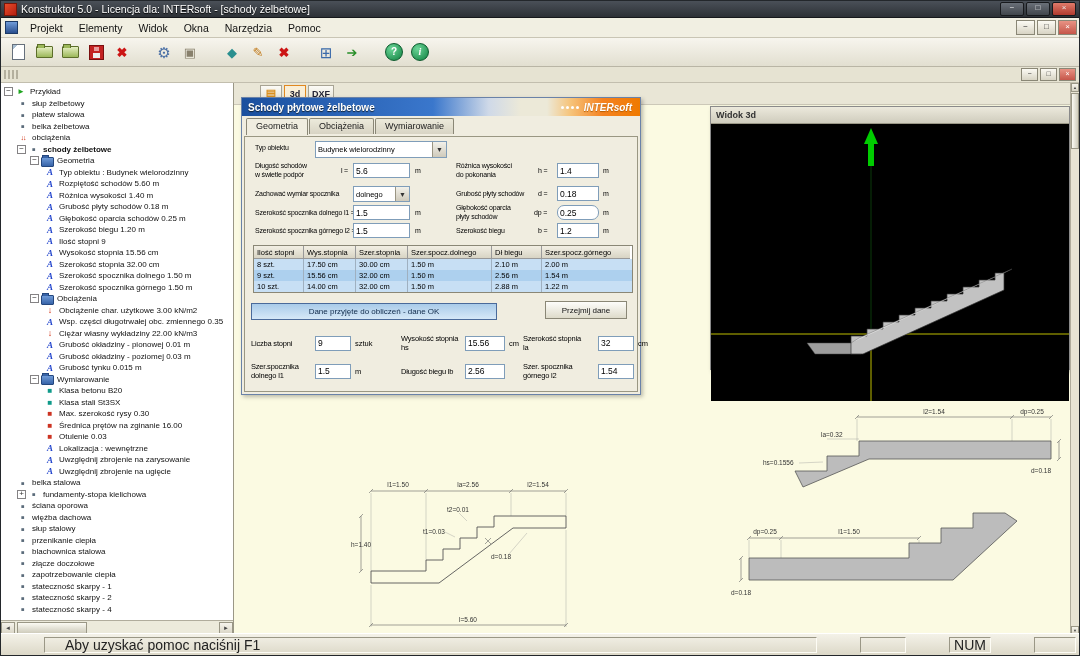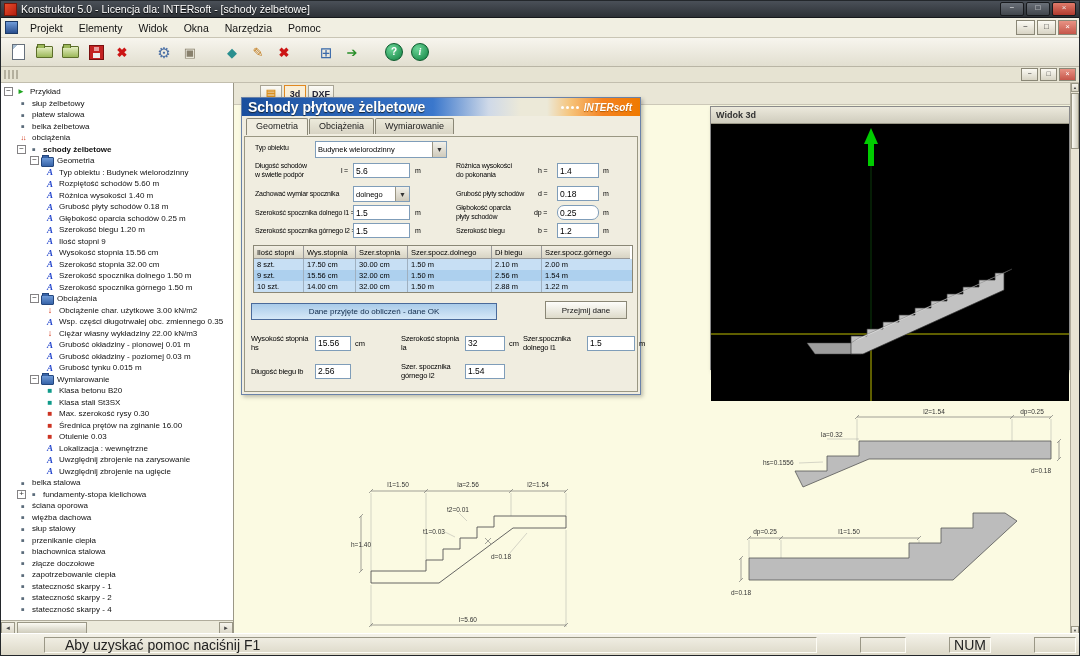--- a/index.html
+++ b/index.html
@@ -105,21 +105,21 @@
   .t2btn{height:18px;min-width:22px;border:1px solid #a8a494;background:linear-gradient(#fcfbf6,#e2dfd0);
     font-size:9px;font-weight:bold;color:#223;display:flex;align-items:center;justify-content:center;
     font-family:inherit;padding:0 3px;}
   .t2btn[data-active="true"]{border:1px solid #e08820;background:#f9eed6;}
   .t2g{color:#d98f1f;font-size:11px;}
   
   .dialog{position:absolute;left:7px;top:14px;width:398px;height:296px;background:#f0ede0;
     border:1px solid #6a82a8;box-shadow:2px 2px 4px rgba(0,0,0,.25);}
   .dlgheader{position:absolute;left:0;top:0;width:100%;height:18px;display:flex;align-items:center;
     background:linear-gradient(90deg,var(--dialog-header,#1a4f9e),#3a77cc 48%,#cfd9e8 62%,#ece9d8 70%);}
-  .dlgtitle{color:#fff;font-size:14px;font-weight:bold;padding-left:6px;white-space:nowrap;flex:1;
+  .dlgtitle{color:#fff;font-size:10px;font-weight:bold;padding-left:6px;white-space:nowrap;flex:1;
     text-shadow:0 1px 1px #123;}
   .brand{display:flex;align-items:center;height:100%;padding:0 8px 0 14px;
     background:linear-gradient(90deg,rgba(236,233,216,0),#f6c47b 25%,var(--brand-orange,#f58220) 60%,#ef7a00);}
   .bdot{width:3px;height:3px;border-radius:50%;background:#fff;margin-right:2px;}
   .btext{font-weight:bold;font-style:italic;color:#fff;font-size:10px;margin-left:3px;text-shadow:0 1px 1px #b35c00;}
   .dlgtabs{position:absolute;left:4px;top:20px;display:flex;gap:1px;}
   .tab{border:1px solid #8a8776;border-bottom:none;padding:2px 9px 3px;font-size:9px;color:#222;
     background:linear-gradient(#eceadb,#d8d4c4);border-radius:2px 2px 0 0;}
   .tab[data-active="true"]{background:#f0ede0;position:relative;z-index:2;margin-bottom:-1px;padding-bottom:4px;}
   .dlgbody{position:absolute;left:2px;right:2px;top:38px;bottom:2px;border:1px solid #9a9783;background:#f0ede0;}
@@ -147,21 +147,21 @@
   .btn{position:absolute;left:300px;top:164px;width:82px;height:18px;background:linear-gradient(#fdfdfa,#dedbca);
     border:1px solid #8a8776;font-size:8px;font-family:inherit;color:#111;}
   .rfields{position:absolute;left:6px;top:192px;display:grid;grid-template-columns:150px 122px 106px;
     grid-auto-rows:28px;}
   .rf{display:flex;align-items:center;}
   .rf-lab{width:64px;flex:none;font-size:7.5px;line-height:9px;letter-spacing:-0.2px;}
   .rf-lab span{display:block;white-space:nowrap;}
   .rf input{height:15px;border:1px solid #7f9db9;font-size:8.5px;padding:0 2px;width:36px;box-sizing:border-box;
     font-family:inherit;}
   .rf:nth-of-type(3n+2) input{width:40px;}
-  .rf:nth-of-type(3n) input{width:48px;}
+  .rf:nth-of-type(3n) input{width:36px;margin-left:11px;}
   .rf-unit{font-size:7.5px;margin-left:4px;white-space:nowrap;}
   
   .view3d{position:absolute;left:476px;top:23px;width:360px;height:264px;border:1px solid #8a8a8a;
     box-sizing:border-box;background:#000;box-shadow:2px 2px 4px rgba(0,0,0,.25);}
   .v3dtitle{height:17px;background:linear-gradient(#ece9dc,#cfccbd);border-bottom:1px solid #9a9786;
     display:flex;align-items:center;padding-left:5px;font-size:9px;font-weight:bold;color:#333;box-sizing:border-box;}
   .v3dcanvas{display:block;}
   
   .drawsvg{position:absolute;}
   .drawsvg text{font-family:"Liberation Sans",sans-serif;font-size:6.5px;fill:#333;}
@@ -769,20 +769,28 @@
                   <span class="gc">1.22 m</span>
                 </div>
               </div>
           </div>
 
           <div class="calcstatus">Dane przyjęte do obliczeń - dane OK</div>
           <button class="btn">Przejmij dane</button>
 
           <div class="rfields">
 
+              <div class="rf">
+                <span class="rf-lab">
+                  <span>Liczba stopni</span>
+                  <span></span>
+                </span>
+                <input value="9" style="">
+                <span class="rf-unit">sztuk</span>
+              </div>
 
               <div class="rf">
                 <span class="rf-lab">
                   <span>Wysokość stopnia</span>
                   <span>hs</span>
                 </span>
                 <input value="15.56" style="">
                 <span class="rf-unit">cm</span>
               </div>
 

